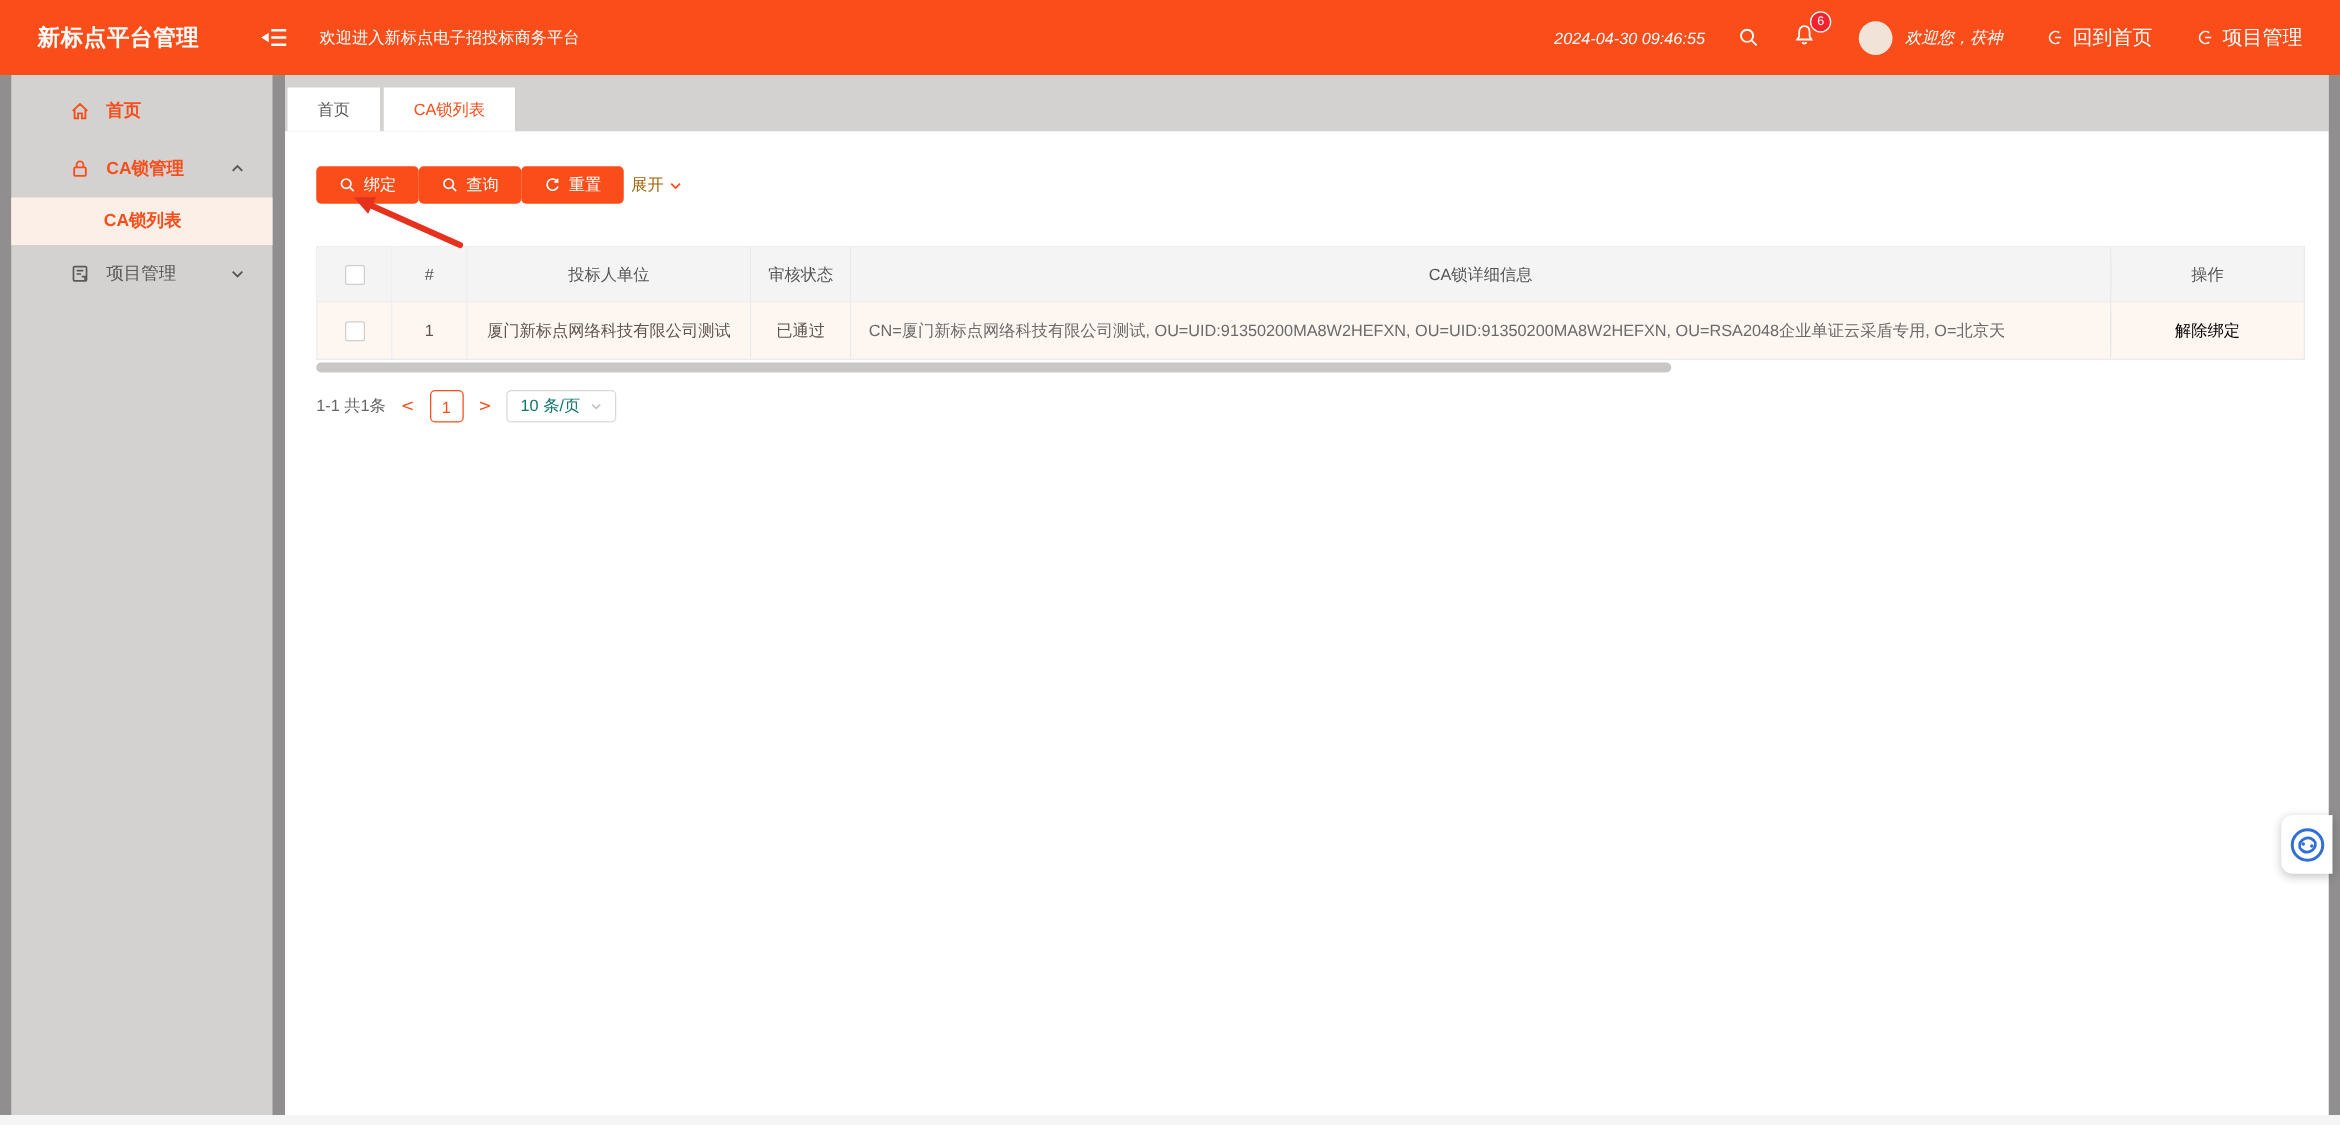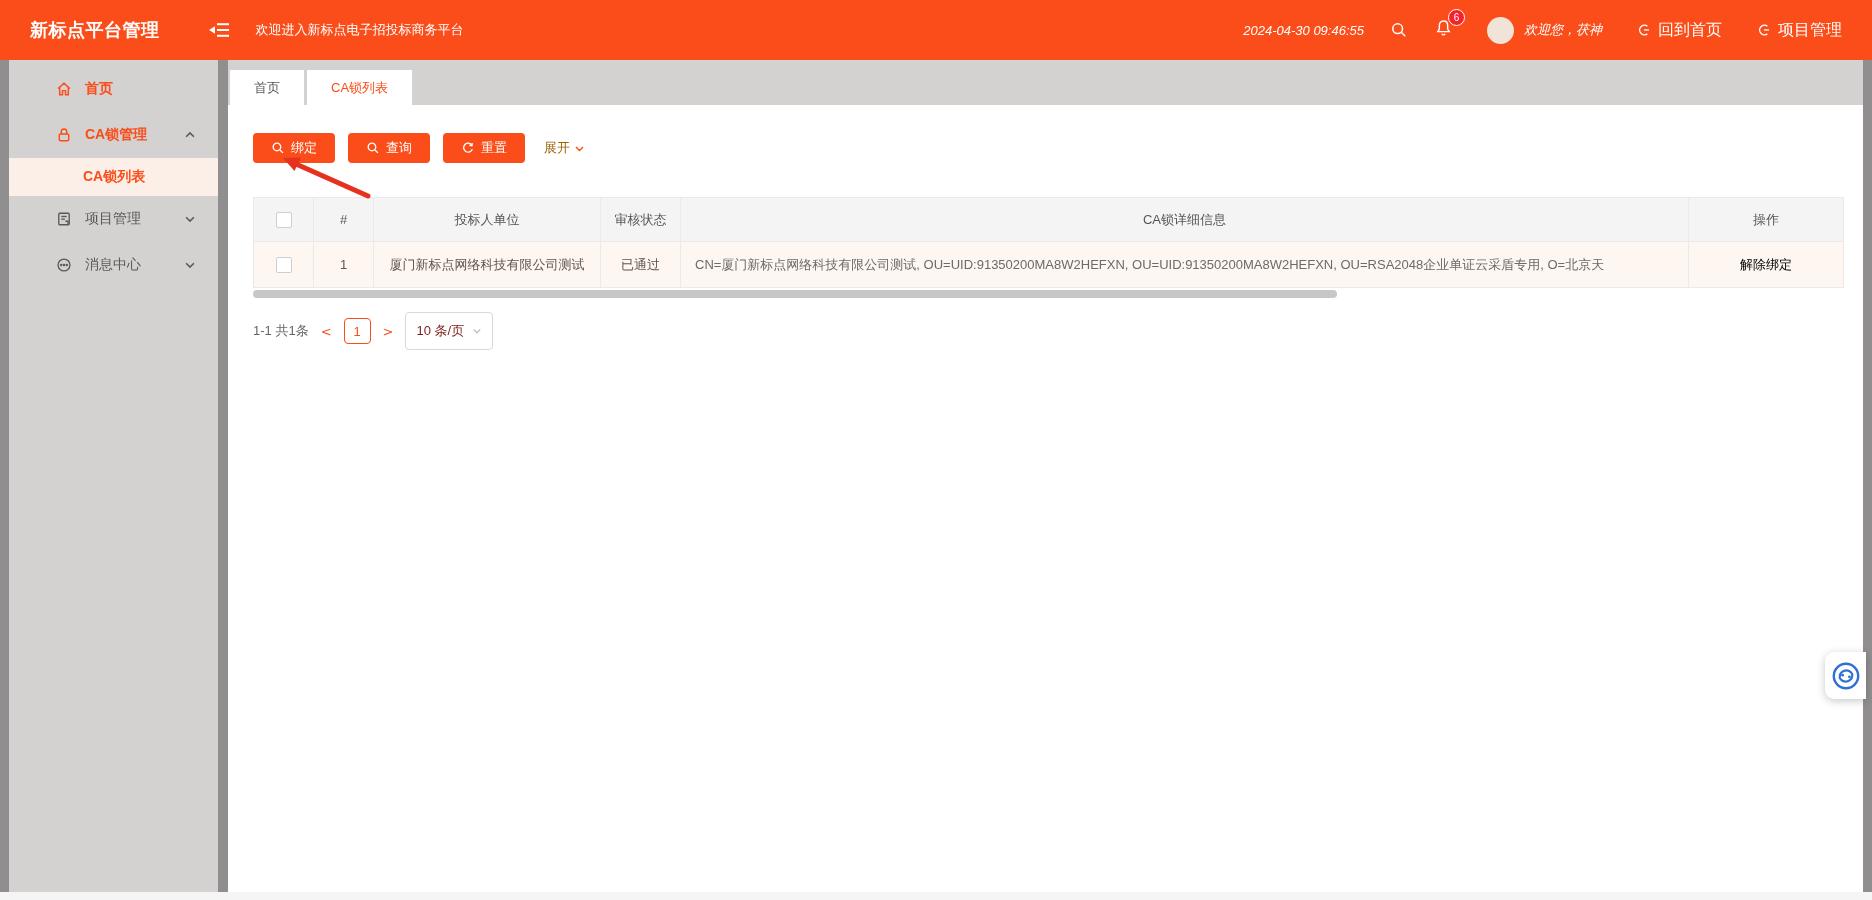--- a/index.html
+++ b/index.html
@@ -41,21 +41,21 @@
           font-size:14px; color:#fa4d19; font-weight:bold; background:#fcefe8; }
 
   
   .content { position:absolute; top:60px; left:228px; right:9px; bottom:8px; background:#fff; }
   .tabstrip { height:45px; background:#d4d1d1; display:flex; align-items:flex-end; gap:3px; padding-left:2px; }
   .tab { height:35px; background:#fff; display:flex; align-items:center; padding:0 24px;
          font-size:13px; color:#595959; cursor:pointer; }
   .tab.active { color:#fa4d19; }
   .panel { position:relative; padding:28px 0 0 25px; }
 
-  .toolbar { display:flex; align-items:center; gap:13px; }
+  .toolbar { display:flex; align-items:center; }
   .btn { height:30px; min-width:82px; background:#fa4d19; border:none; border-radius:4px; color:#fff;
          font-size:13px; display:flex; align-items:center; justify-content:center; gap:6px;
          cursor:pointer; font-family:inherit; padding:0 14px; }
   .expand-link { color:#a16207; font-size:13px; display:flex; align-items:center; gap:4px;
                  margin-left:6px; cursor:pointer; }
 
   .annot-arrow { position:absolute; left:52px; top:48px; pointer-events:none; }
 
   
   .grid { border-collapse:collapse; table-layout:fixed; width:1590px; margin-top:34px;
@@ -71,21 +71,21 @@
               margin:0 auto; cursor:pointer; }
 
   .hscroll-thumb { width:1084px; height:8px; background:#c9c6c6; border-radius:4px; margin:2px 0 0 0; cursor:pointer; }
 
   
   .pager { width:1590px; margin-top:14px; display:flex; align-items:center; justify-content:flex-start;
            gap:10px; font-size:13px; color:#666; }
   .pg-arrow { color:#fa4d19; font-size:13px; cursor:pointer; padding:0 2px; font-family:"DejaVu Sans",sans-serif; }
   .pg-page { width:27px; height:26px; border:1px solid #fa4d19; border-radius:4px; color:#fa4d19;
              display:flex; align-items:center; justify-content:center; background:#fff; cursor:pointer; }
-  .pg-size { height:38px; border:1px solid #d9d9d9; border-radius:4px; background:#fff; color:#7f1d1d;
+  .pg-size { height:26px; border:1px solid #d9d9d9; border-radius:4px; background:#fff; color:#0f766e;
              display:flex; align-items:center; gap:8px; padding:0 10px; cursor:pointer; }
   .pg-size .sel-caret { color:#bfbfbf; display:flex; }
 
   
   .v-scrollbar { position:absolute; top:60px; right:0; width:9px; bottom:8px; background:#908e8e; z-index:15; }
   .h-track { position:absolute; left:0; bottom:0; width:100%; height:8px; background:#f5f5f5; z-index:15; }
 
   
   .service-widget { position:absolute; right:6px; top:652px; width:41px; height:47px; background:#fff;
                     border-radius:9px 0 0 9px; box-shadow:0 2px 8px rgba(0,0,0,.22); z-index:30;
@@ -196,36 +196,20 @@
           </svg>
         </span>
         <span class="mlabel">项目管理</span>
         <span class="caret">
           <svg width="12" height="12" viewBox="0 0 14 14" fill="none" stroke="#595959" stroke-width="1.8">
             <polyline points="2.5,5 7,9.5 11.5,5"></polyline>
           </svg>
         </span>
       </div>
 
-      <div class="mitem">
-        <span class="micon">
-          <svg width="18" height="18" viewBox="0 0 20 20" fill="none" stroke="#595959" stroke-width="1.5">
-            <circle cx="10" cy="10" r="6.6"></circle>
-            <circle cx="6.9" cy="10" r="0.6" fill="#595959"></circle>
-            <circle cx="10" cy="10" r="0.6" fill="#595959"></circle>
-            <circle cx="13.1" cy="10" r="0.6" fill="#595959"></circle>
-          </svg>
-        </span>
-        <span class="mlabel">消息中心</span>
-        <span class="caret">
-          <svg width="12" height="12" viewBox="0 0 14 14" fill="none" stroke="#595959" stroke-width="1.8">
-            <polyline points="2.5,5 7,9.5 11.5,5"></polyline>
-          </svg>
-        </span>
-      </div>
 
     </div>
   </div>
 
   <div class="content">
 
     <div class="tabstrip">
       <div class="tab">
         <span>首页</span>
       </div>

